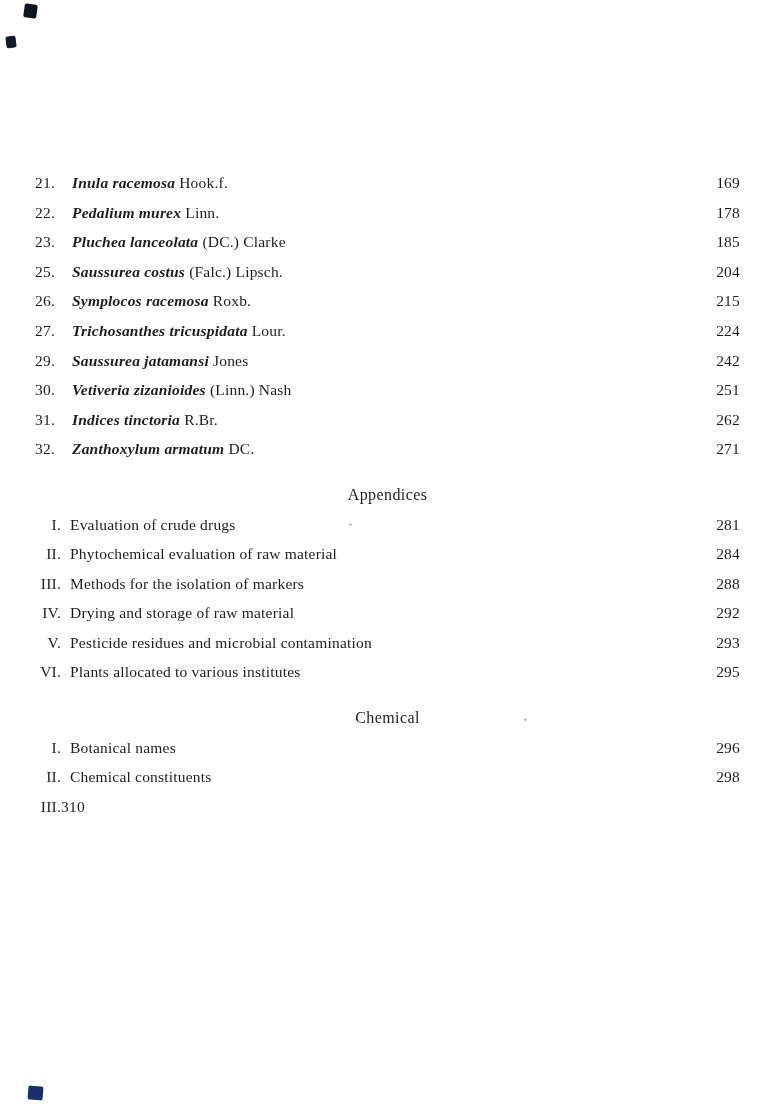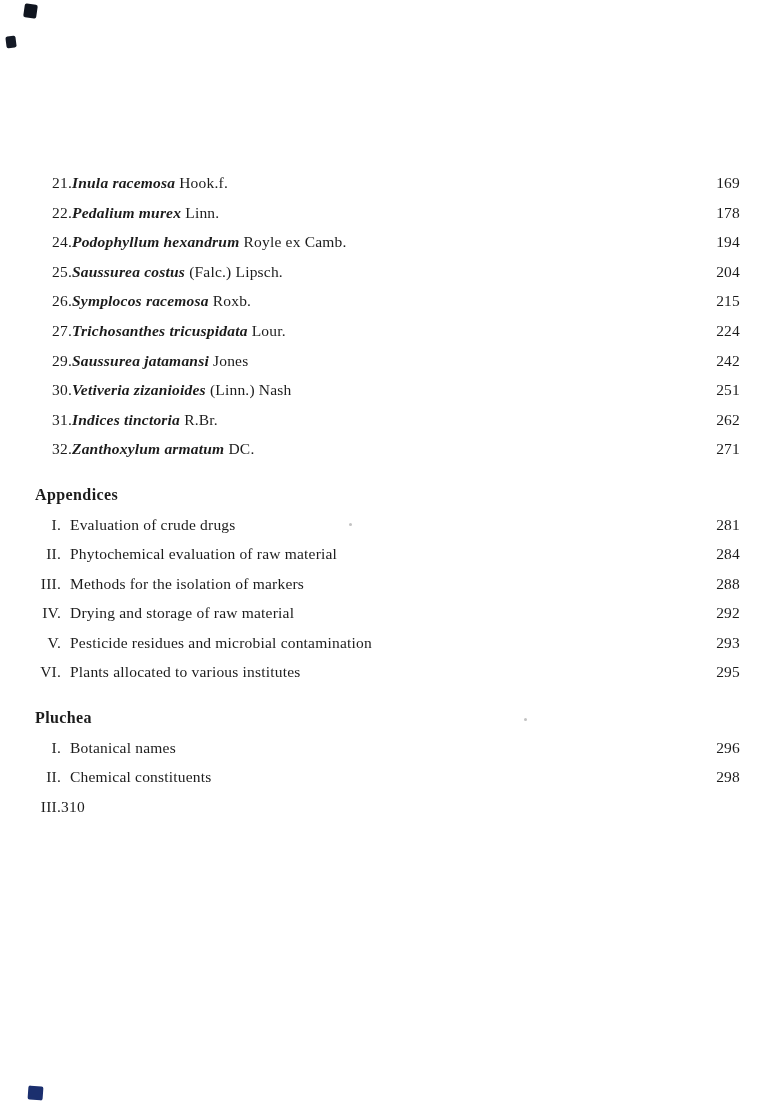--- a/index.html
+++ b/index.html
@@ -16,32 +16,33 @@
   .page { position: absolute; inset: 0; background: #ffffff; }
   .content { position: absolute; top: 174px; left: 35px; right: 40px; }
 
   .toc-row {
     display: flex;
     align-items: baseline;
     height: 29.6px;
     font-size: 15.5px;
     letter-spacing: 0.2px;
   }
-  .num-col { flex: 0 0 37px; text-align: right; }
+  .num-col { flex: 0 0 37px; }
   .title-col { flex: 1 1 auto; }
   .title-col i { font-style: italic; font-weight: bold; }
   .page-col { flex: 0 0 auto; }
 
   .section-heading {
-    font-weight: bold;
+    font-weight: normal;
     font-size: 16px;
     letter-spacing: 0.4px;
     margin: 14px 0 10px 0;
     height: 22px;
     line-height: 22px;
+    text-align: center;
   }
 
   .app-row { height: 29.5px; }
   .app-row .roman-col { flex: 0 0 26px; text-align: right; }
   .app-row .label-col { flex: 1 1 auto; margin-left: 9px; }
 
   
   .artifact { position: absolute; border-radius: 2px; }
   .artifact.a1 { left: 24px; top: 4px;  width: 13px; height: 14px; background: #10151f; transform: rotate(8deg); }
   .artifact.a2 { left: 6px;  top: 36px; width: 10px; height: 12px; background: #141a26; transform: rotate(-7deg); }
@@ -76,29 +77,29 @@
 
         <div class="toc-row">
           <span class="num-col">22.</span>
           <span class="title-col">
             <i>Pedalium murex</i>
             <span>Linn.</span>
           </span>
           <span class="page-col">178</span>
         </div>
 
-
-        <div class="toc-row">
-          <span class="num-col">24.</span>
-          <span class="title-col">
-            <i>Podophyllum hexandrum</i>
-            <span>Royle ex Camb.</span>
-          </span>
-          <span class="page-col">194</span>
-        </div>
+        <div class="toc-row">
+          <span class="num-col">23.</span>
+          <span class="title-col">
+            <i>Pluchea lanceolata</i>
+            <span>(DC.) Clarke</span>
+          </span>
+          <span class="page-col">185</span>
+        </div>
+
 
         <div class="toc-row">
           <span class="num-col">25.</span>
           <span class="title-col">
             <i>Saussurea costus</i>
             <span>(Falc.) Lipsch.</span>
           </span>
           <span class="page-col">204</span>
         </div>
 
@@ -192,21 +193,21 @@
           <span class="page-col">293</span>
         </div>
 
         <div class="toc-row app-row">
           <span class="roman-col">VI.</span>
           <span class="label-col">Plants allocated to various institutes</span>
           <span class="page-col">295</span>
         </div>
       </div>
 
-    <div class="section-heading">Pluchea</div>
+    <div class="section-heading">Chemical</div>
 
     <div>
 
         <div class="toc-row app-row">
           <span class="roman-col">I.</span>
           <span class="label-col">Botanical names</span>
           <span class="page-col">296</span>
         </div>
 
         <div class="toc-row app-row">

